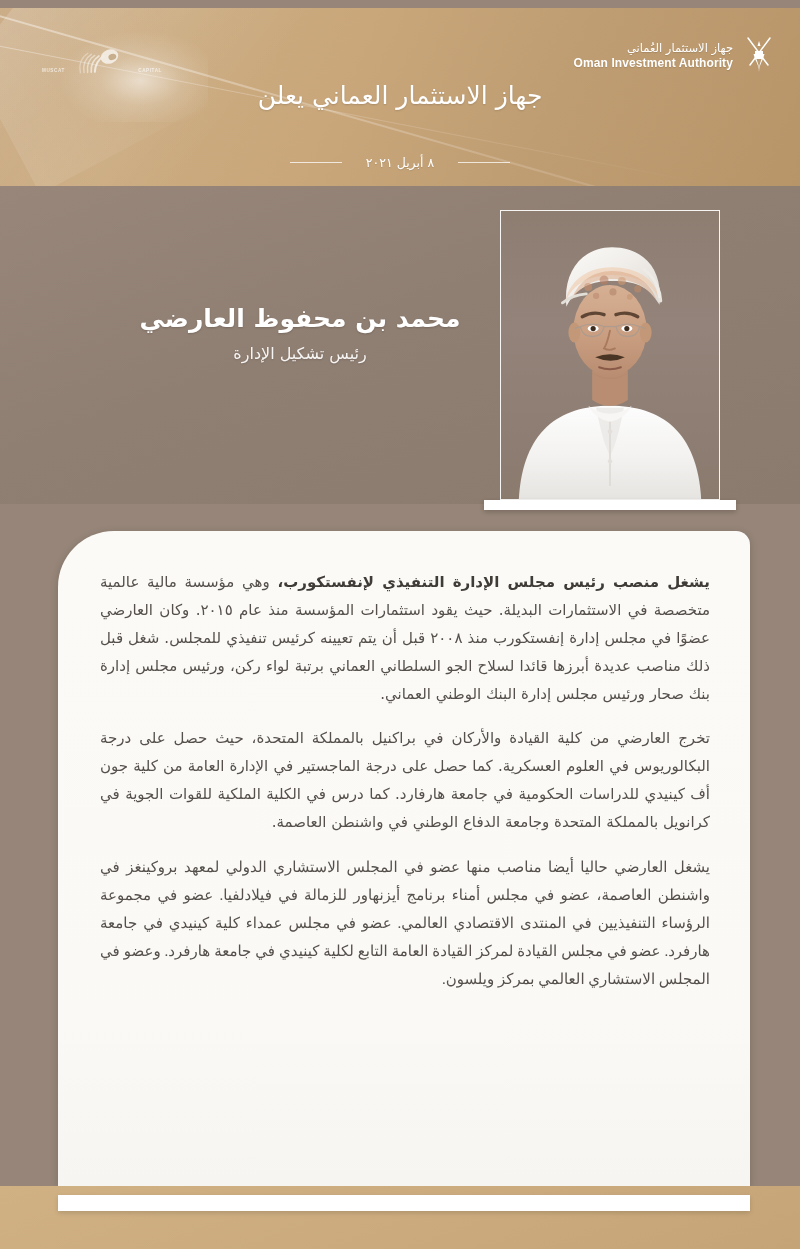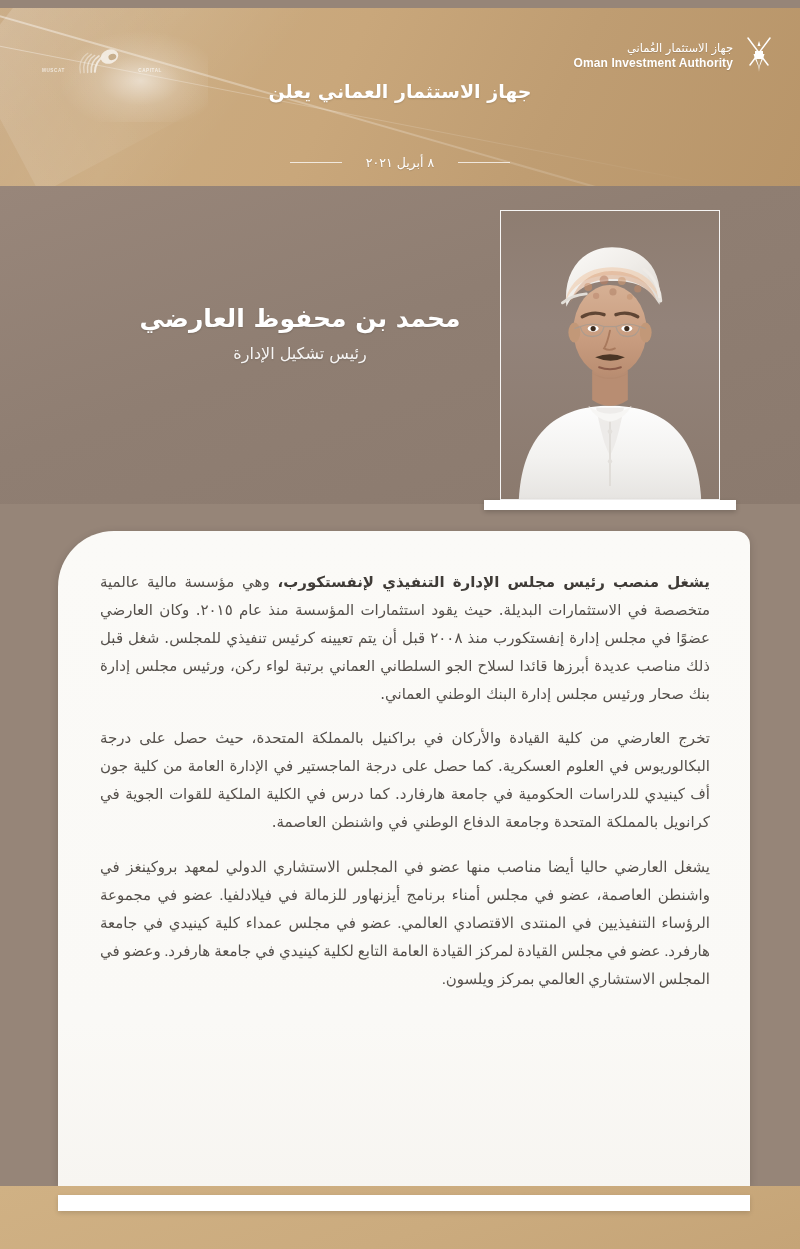--- a/index.html
+++ b/index.html
@@ -95,21 +95,21 @@
   }
   .oia-emblem { width:34px; height:44px; flex:0 0 34px; }
 
   
   .hdr-title {
     position:absolute; left:0; right:0; top:70px;
     text-align:center; color:#ffffff;
     text-shadow:0 1px 2px rgba(0,0,0,.14);
   }
   .hdr-title .line {
-    font-size:19px; font-weight:700; line-height:1.42;
+    font-size:25px; font-weight:400; line-height:1.42;
     font-family:"DejaVu Sans",sans-serif; letter-spacing:0px;
   }
   .hdr-date-row {
     position:absolute; left:0; right:0; top:147px;
     display:flex; align-items:center; justify-content:center; gap:24px;
   }
   .hdr-date-row .rule { width:52px; height:1px; background:rgba(255,255,255,.75); }
   .hdr-date {
     color:#ffffff; font-size:12.5px; letter-spacing:.4px;
     font-family:"DejaVu Sans",sans-serif; white-space:nowrap;

